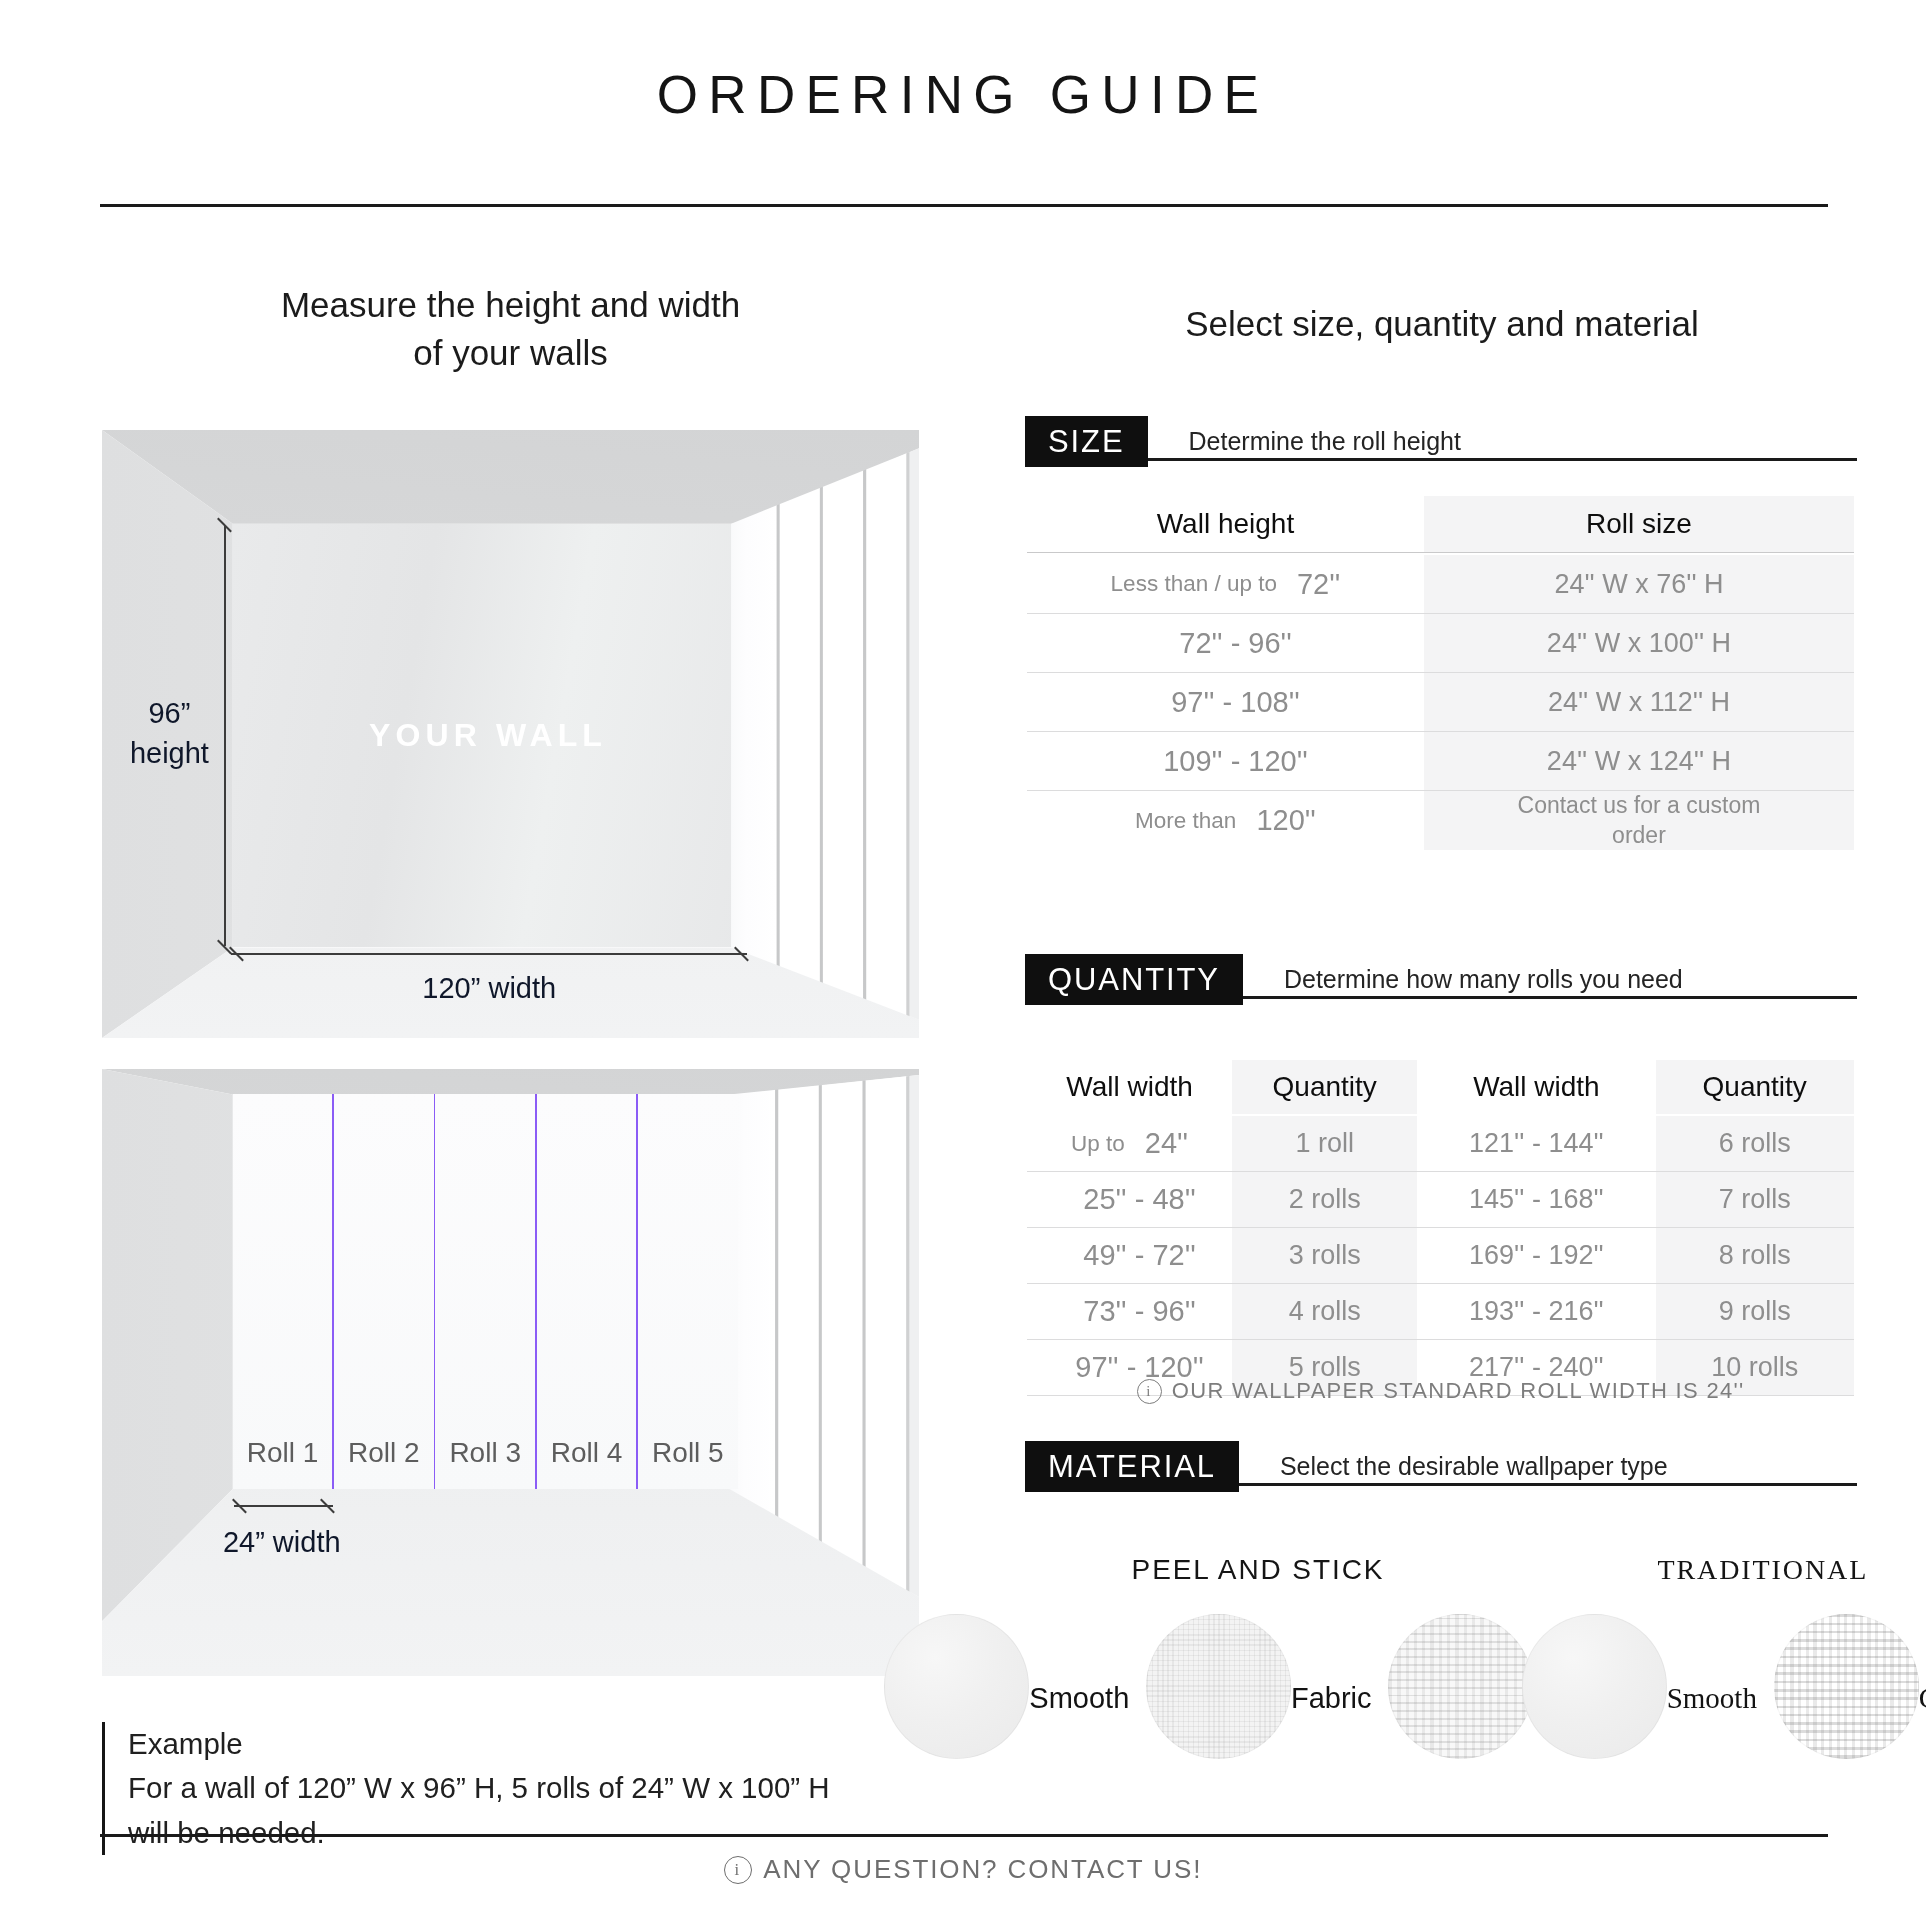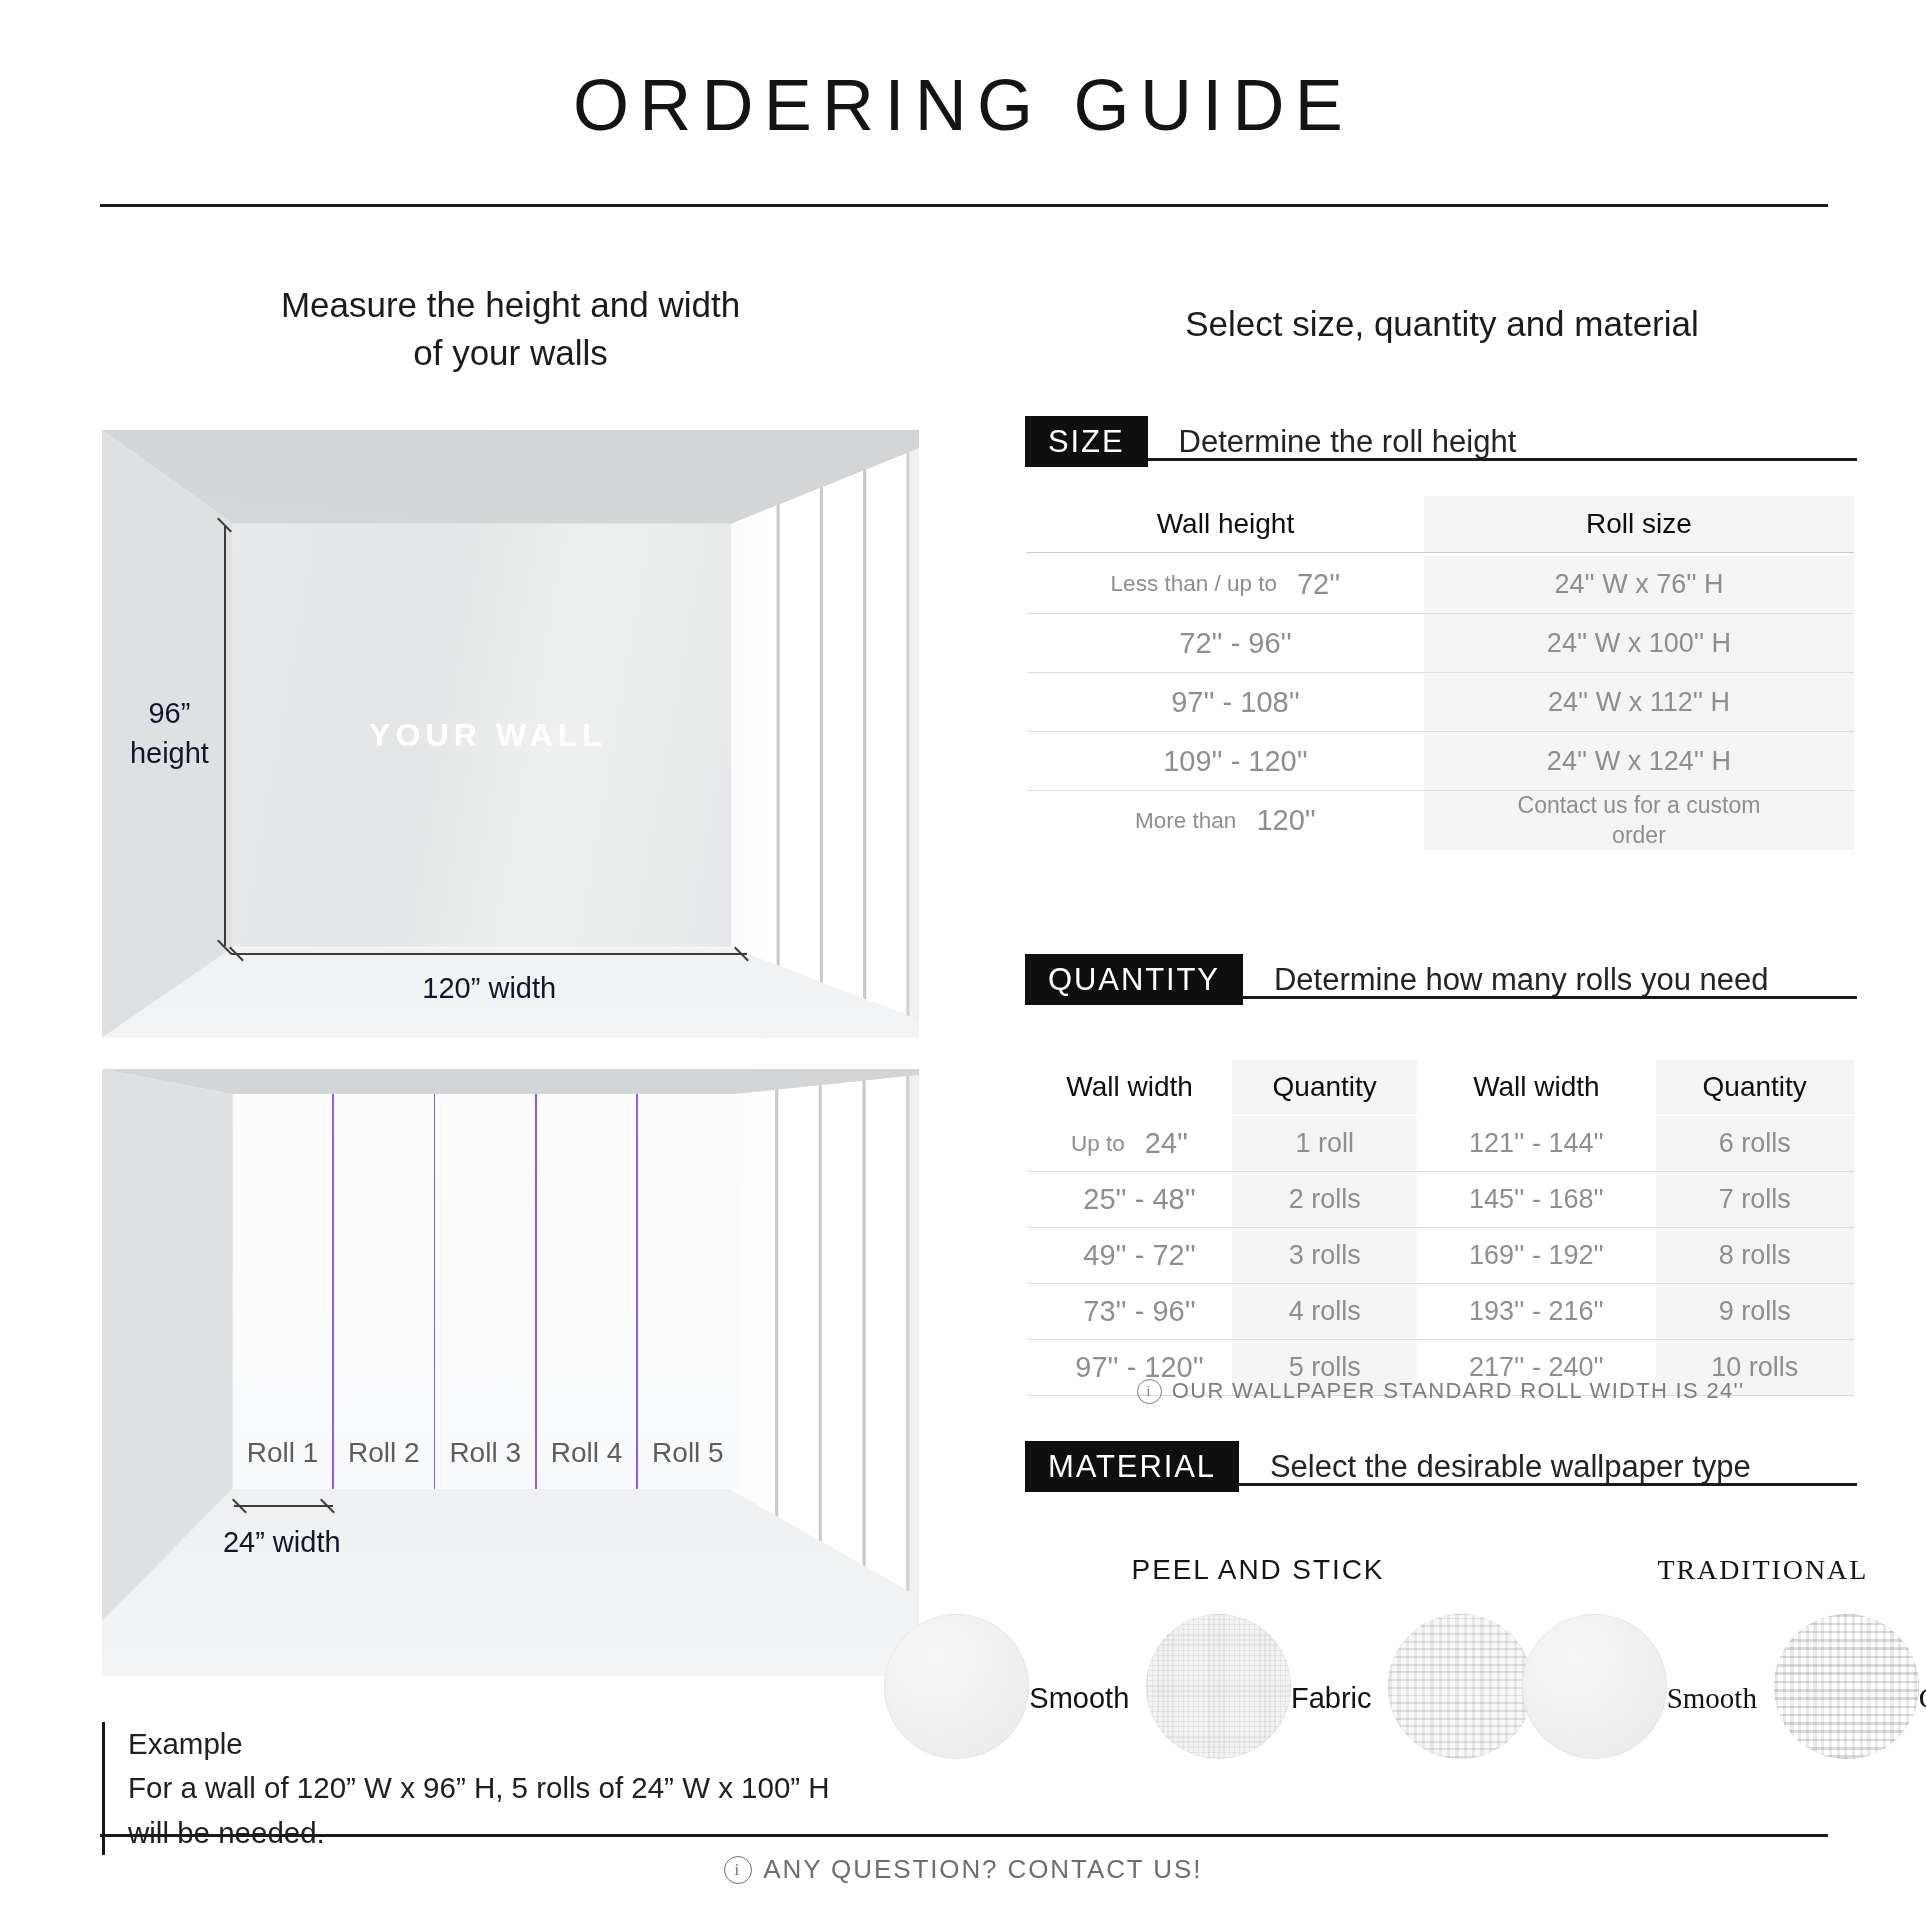--- a/index.html
+++ b/index.html
@@ -6,21 +6,21 @@
   body{
     width:1926px;height:1926px;background:#ffffff;
     font-family:"Liberation Sans", sans-serif;color:#1c1c1c;
     position:relative;overflow:hidden;
   }
   .page{position:absolute;inset:0;}
 
   
   .title{
     position:absolute;top:64px;left:0;width:100%;text-align:center;
-    font-size:72px;font-weight:400;letter-spacing:10.3px;color:#141414;
+    font-size:53px;font-weight:400;letter-spacing:10.3px;color:#141414;
   }
   .rule{position:absolute;left:100px;width:1728px;height:2.6px;background:#1a1a1a;}
   #title-rule{top:204px;}
   #footer-rule{top:1834px;}
 
   
   .col-heading{
     position:absolute;text-align:center;font-size:35px;line-height:1.38;color:#1b1b1b;
   }
   #left-heading{top:281px;left:102px;width:817px;}
@@ -98,22 +98,22 @@
   
   .section-header{position:absolute;left:1025px;width:832px;height:51px;display:flex;align-items:stretch;}
   #size-header{top:416px;}
   #quantity-header{top:954px;}
   #material-header{top:1441px;}
   .badge{
     background:var(--badge_bg,#0f0f0f);color:#fff;display:flex;align-items:center;
     padding:0 23px;font-size:31px;letter-spacing:1.9px;flex:0 0 auto;
   }
   .header-rest{
-    flex:1;display:flex;align-items:center;padding-left:31px;
-    font-size:31px;color:#242424;position:relative;
+    flex:1;display:flex;align-items:center;padding-left:41px;
+    font-size:25px;color:#242424;position:relative;
   }
   .header-rest::after{content:"";position:absolute;left:0;right:0;bottom:6.4px;height:2.6px;background:#1a1a1a;}
 
   
   .grid{position:absolute;left:1027px;display:grid;}
   .cell{display:flex;align-items:center;justify-content:center;text-align:center;}
   .cell.head{font-size:28px;color:#0e0e0e;font-weight:500;}
   .cell.val{font-size:27px;color:#8e8e8e;}
   .cell .big{font-size:29px;}
   .cell .pre{font-size:22.5px;margin-right:20px;}

